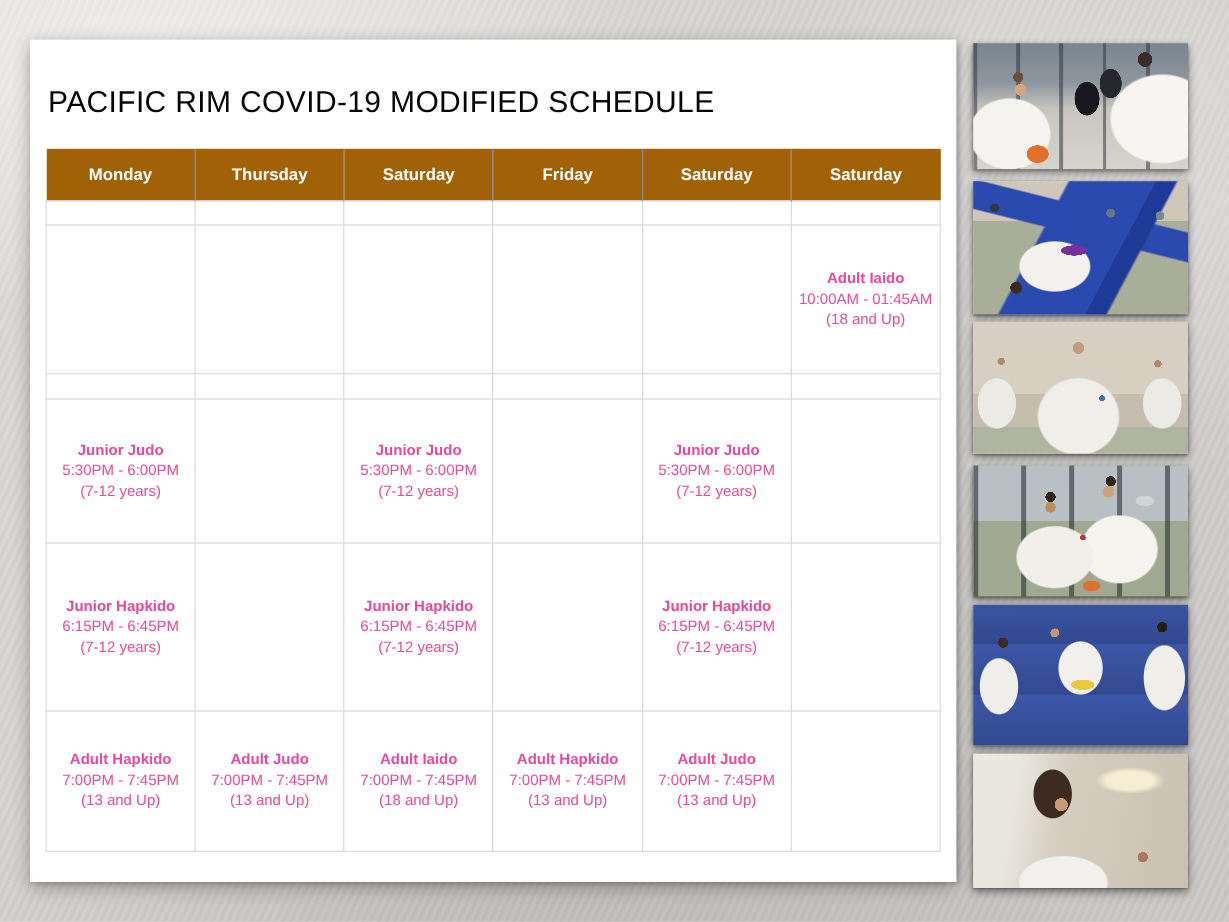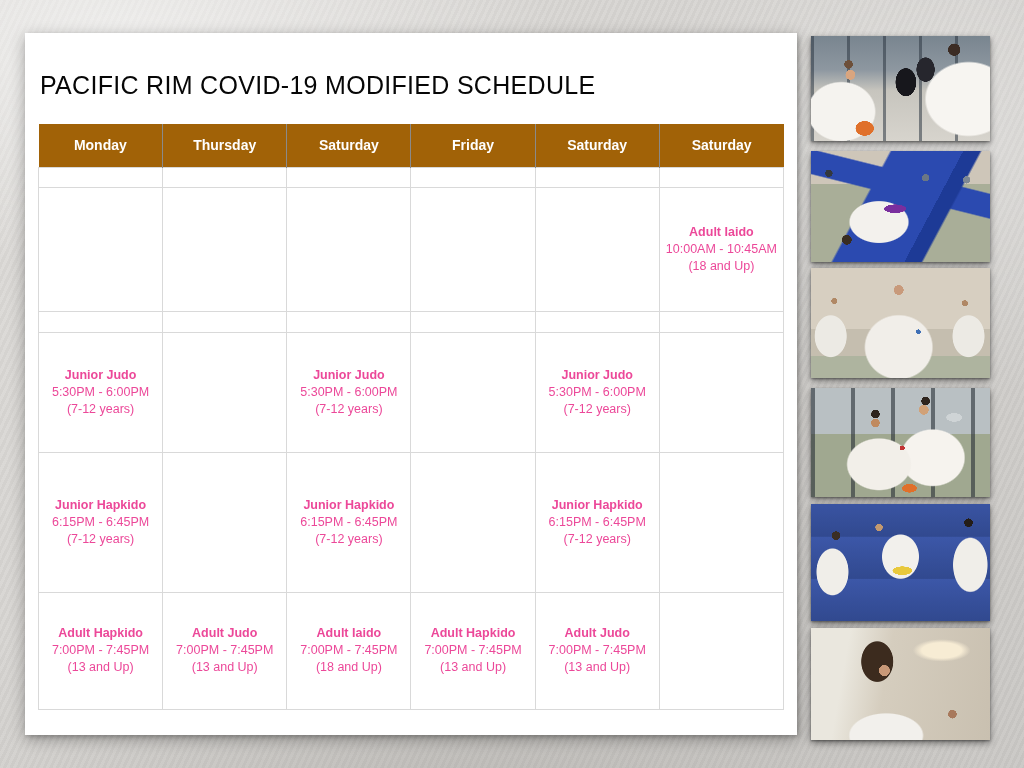--- a/index.html
+++ b/index.html
@@ -172,21 +172,21 @@
       </tr>
       <tr class="r-iaido">
         <td></td>
         <td></td>
         <td></td>
         <td></td>
         <td></td>
         <td>
           <div>
             <span class="cname">Adult Iaido</span>
-            <span class="ctime">10:00AM - 10:45AM</span>
+            <span class="ctime">10:00AM - 01:45AM</span>
             <span class="cages">(18 and Up)</span>
           </div>
         </td>
       </tr>
       <tr class="r-sp2">
         <td></td>
         <td></td>
         <td></td>
         <td></td>
         <td></td>

